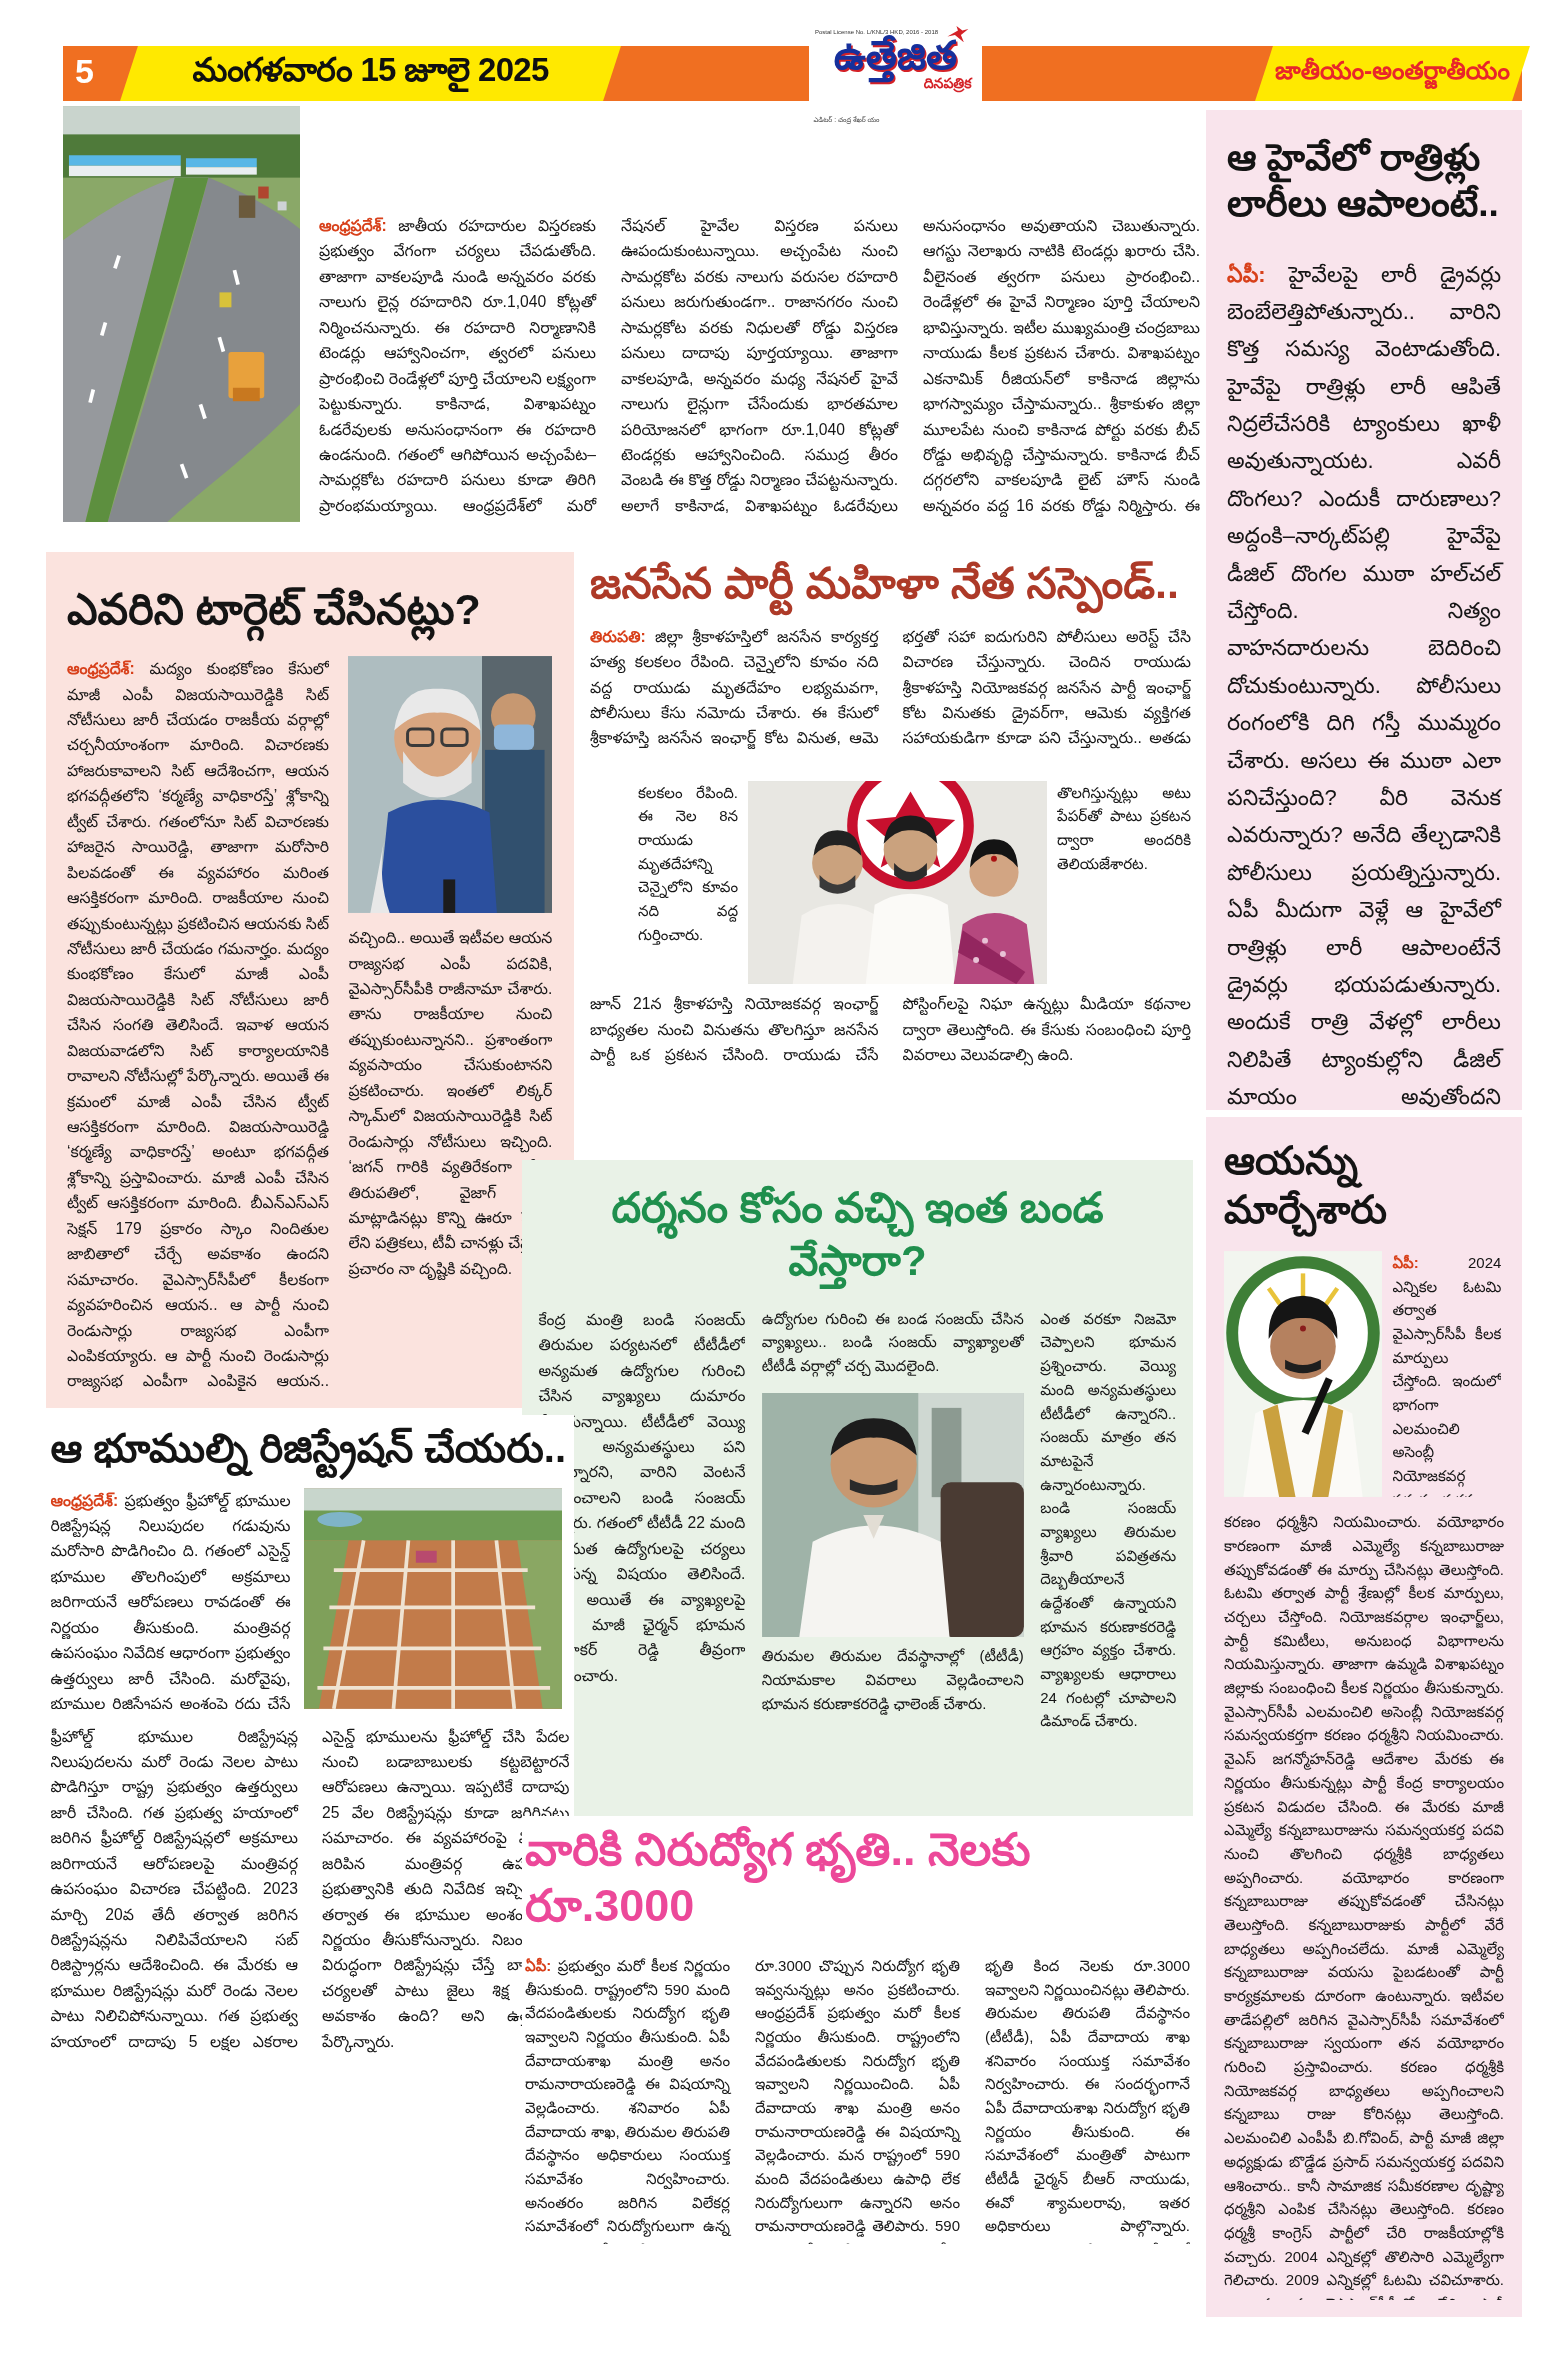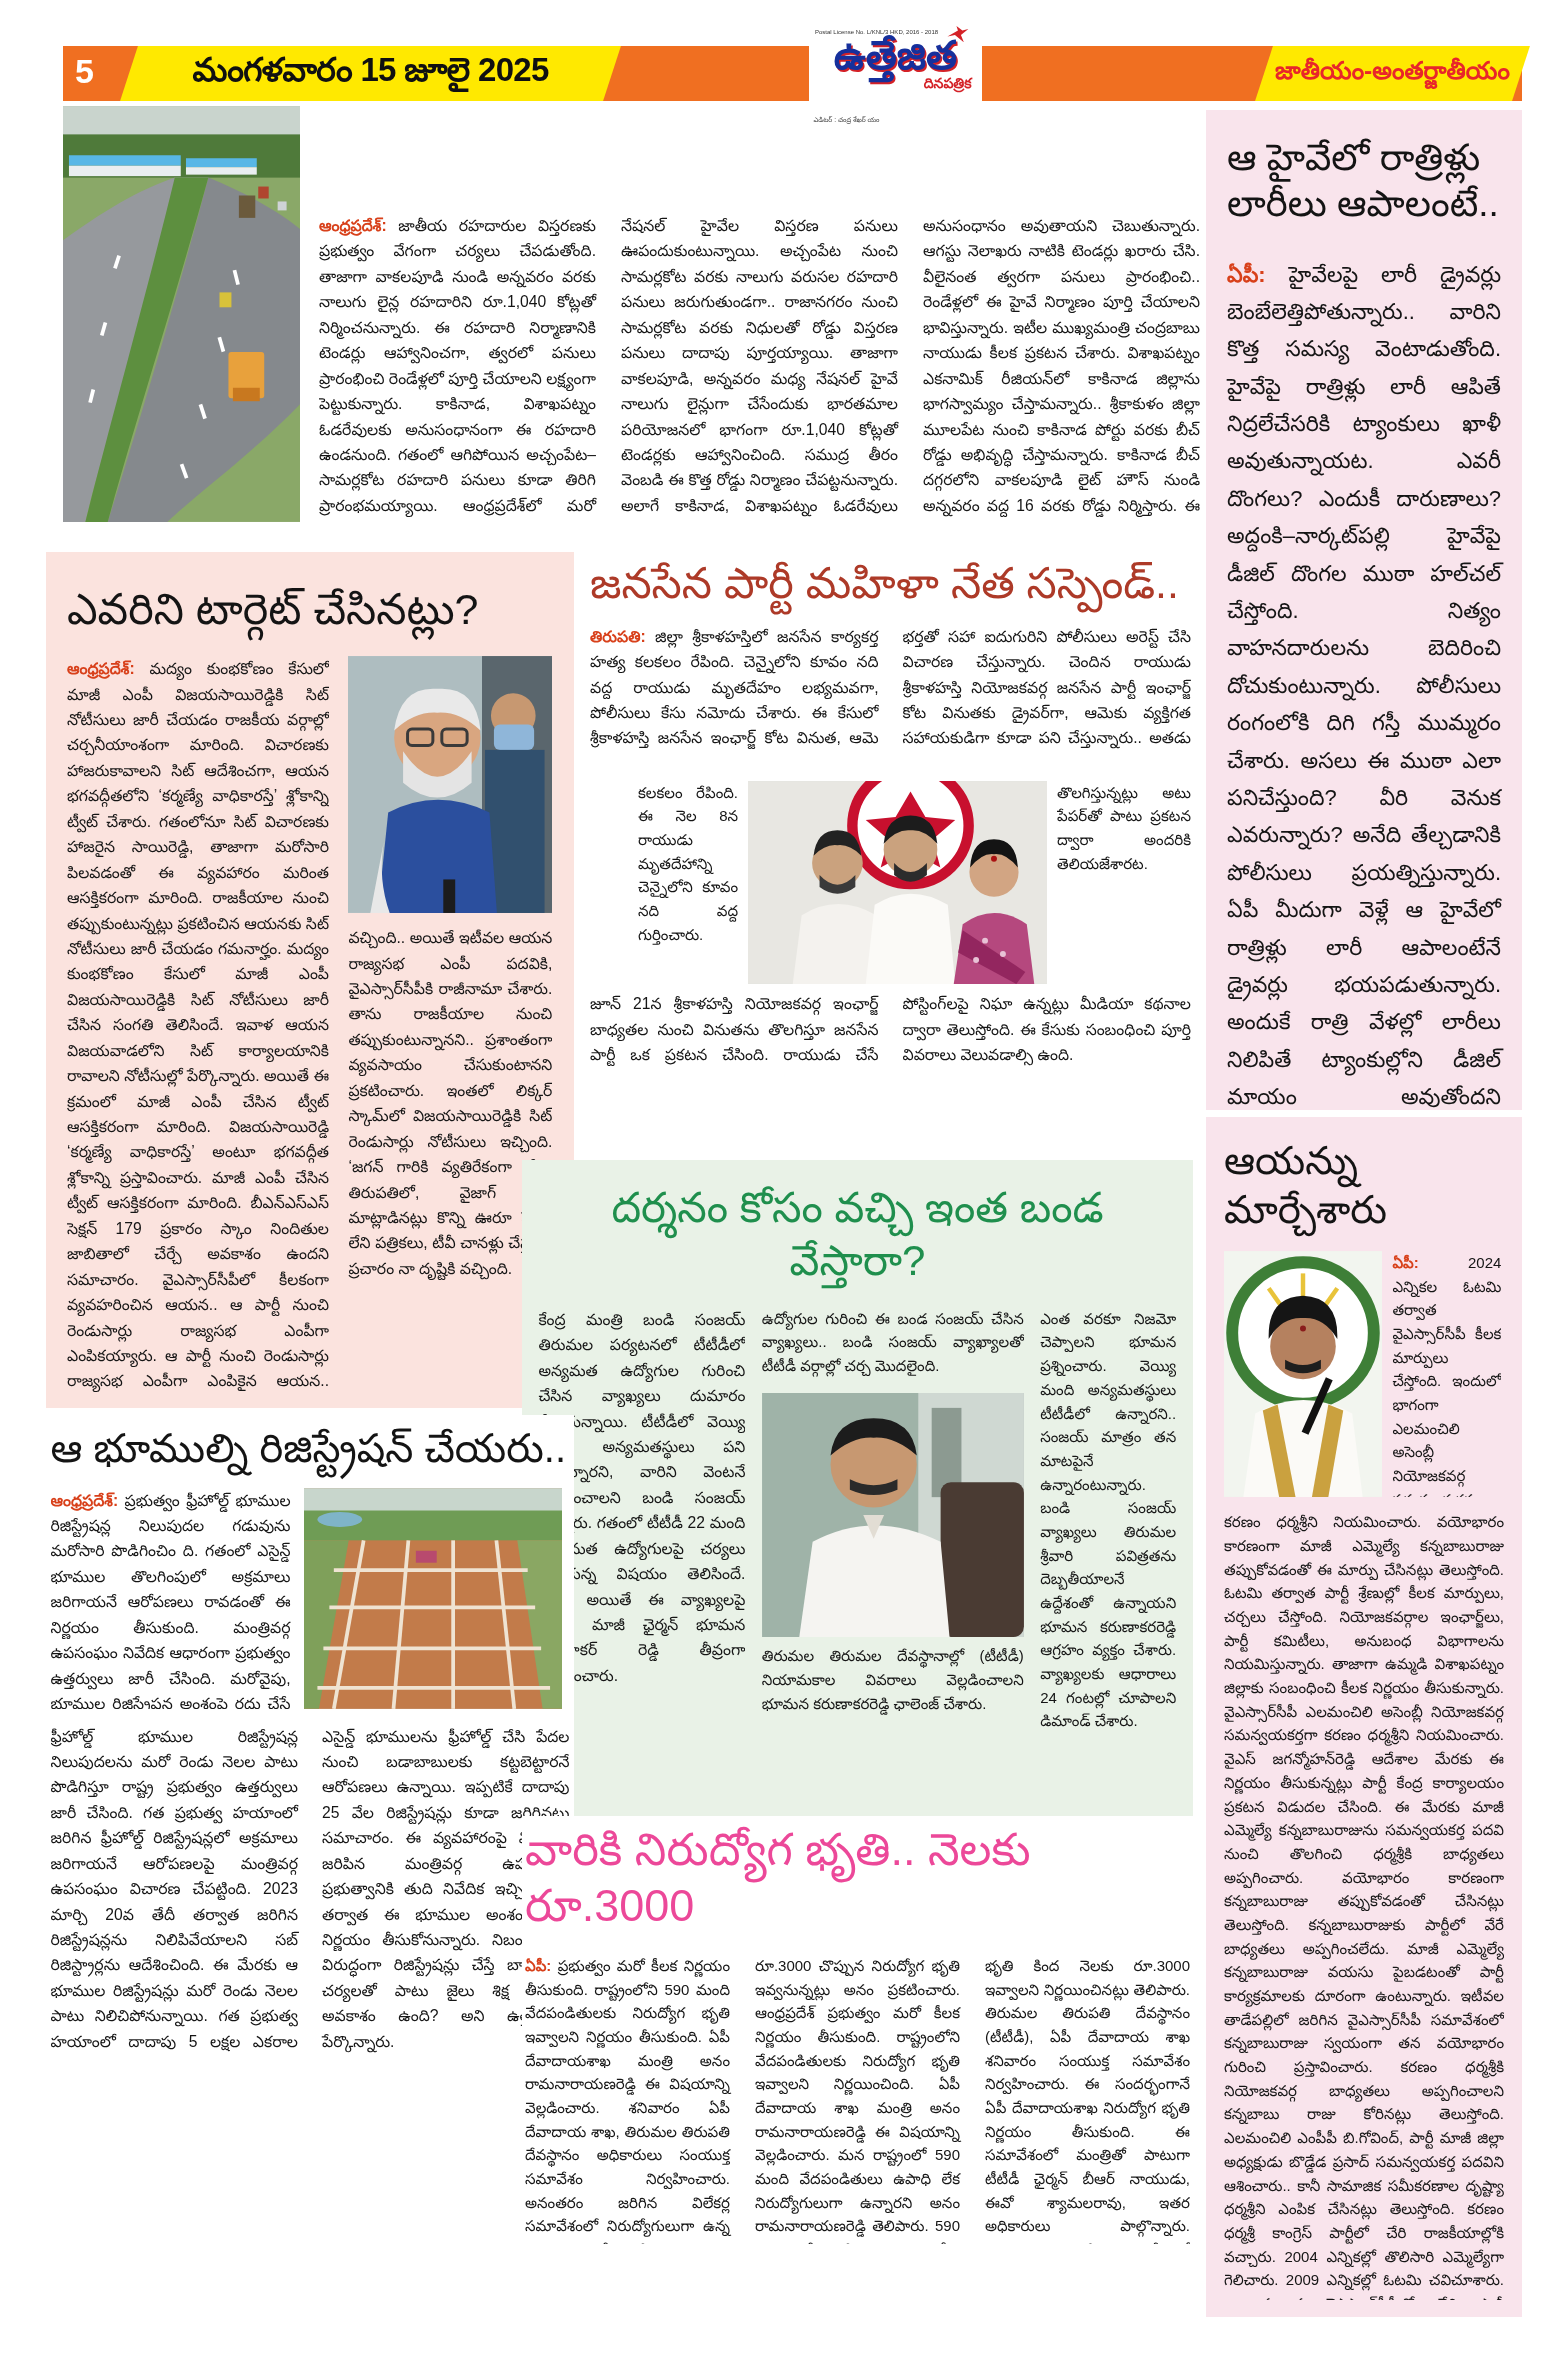--- a/index.html
+++ b/index.html
@@ -19,21 +19,21 @@
         text-shadow:1.5px 1.5px 0 #D42127;}
   .mastsub{font-size:14px;font-weight:800;color:#D42127;text-align:right;padding-right:10.4px;}
   .edline{position:absolute;left:4.5px;bottom:3px;font-size:6.7px;color:#444;}
   
   .bodytext{font-size:15.7px;line-height:1.62;text-align:justify;color:#151515;}
   .sm{font-size:15px;line-height:1.58;}
   .dl{color:#D8401A;font-weight:bold;}
   .cols2{column-count:2;column-gap:24px;}
   .cols3{column-count:3;column-gap:25px;}
   .hl-main{font-size:49px;font-weight:800;color:#121212;line-height:1.08;letter-spacing:-0.7px;}
-  .hl{font-weight:400;color:#141414;line-height:1.25;}
+  .hl{font-weight:700;color:#141414;line-height:1.25;}
   .clip{overflow:hidden;}
   .ph{overflow:hidden;background:#d8d8d8;}
   .ph svg{display:block;}
   .flexrow{display:flex;}
 </style>
 </head>
 <body>
 
 <div class="page">
 

